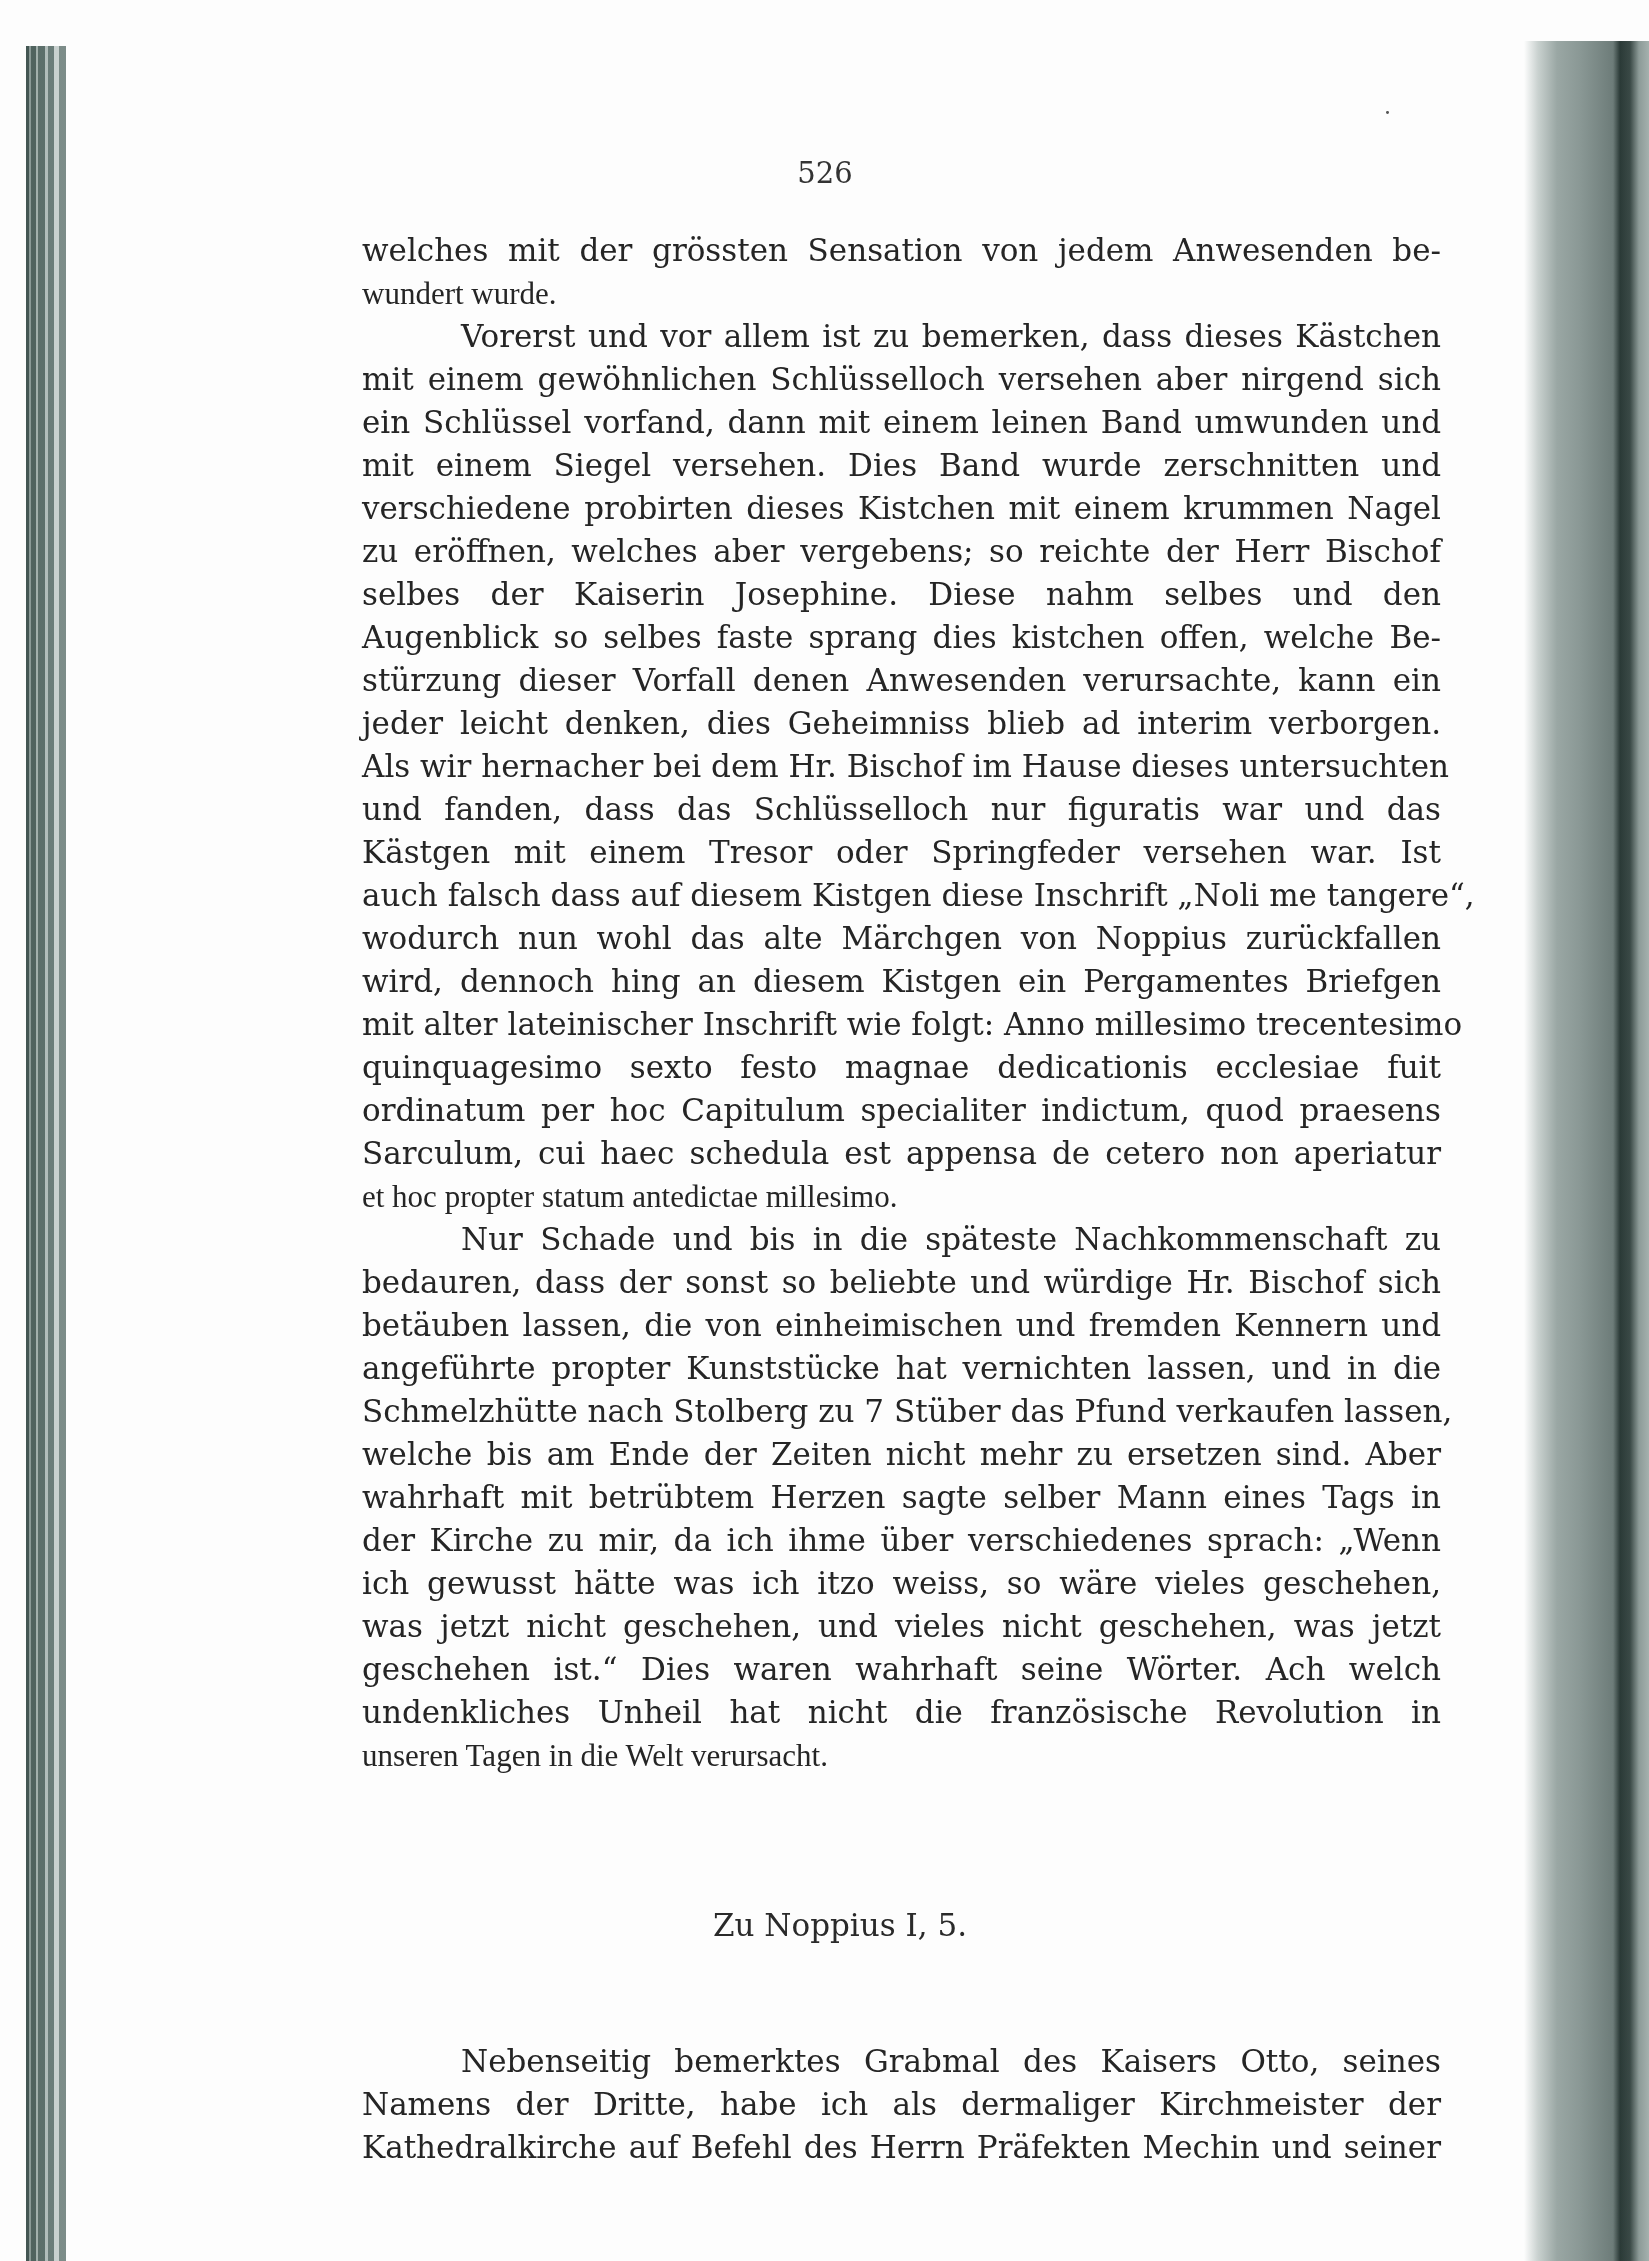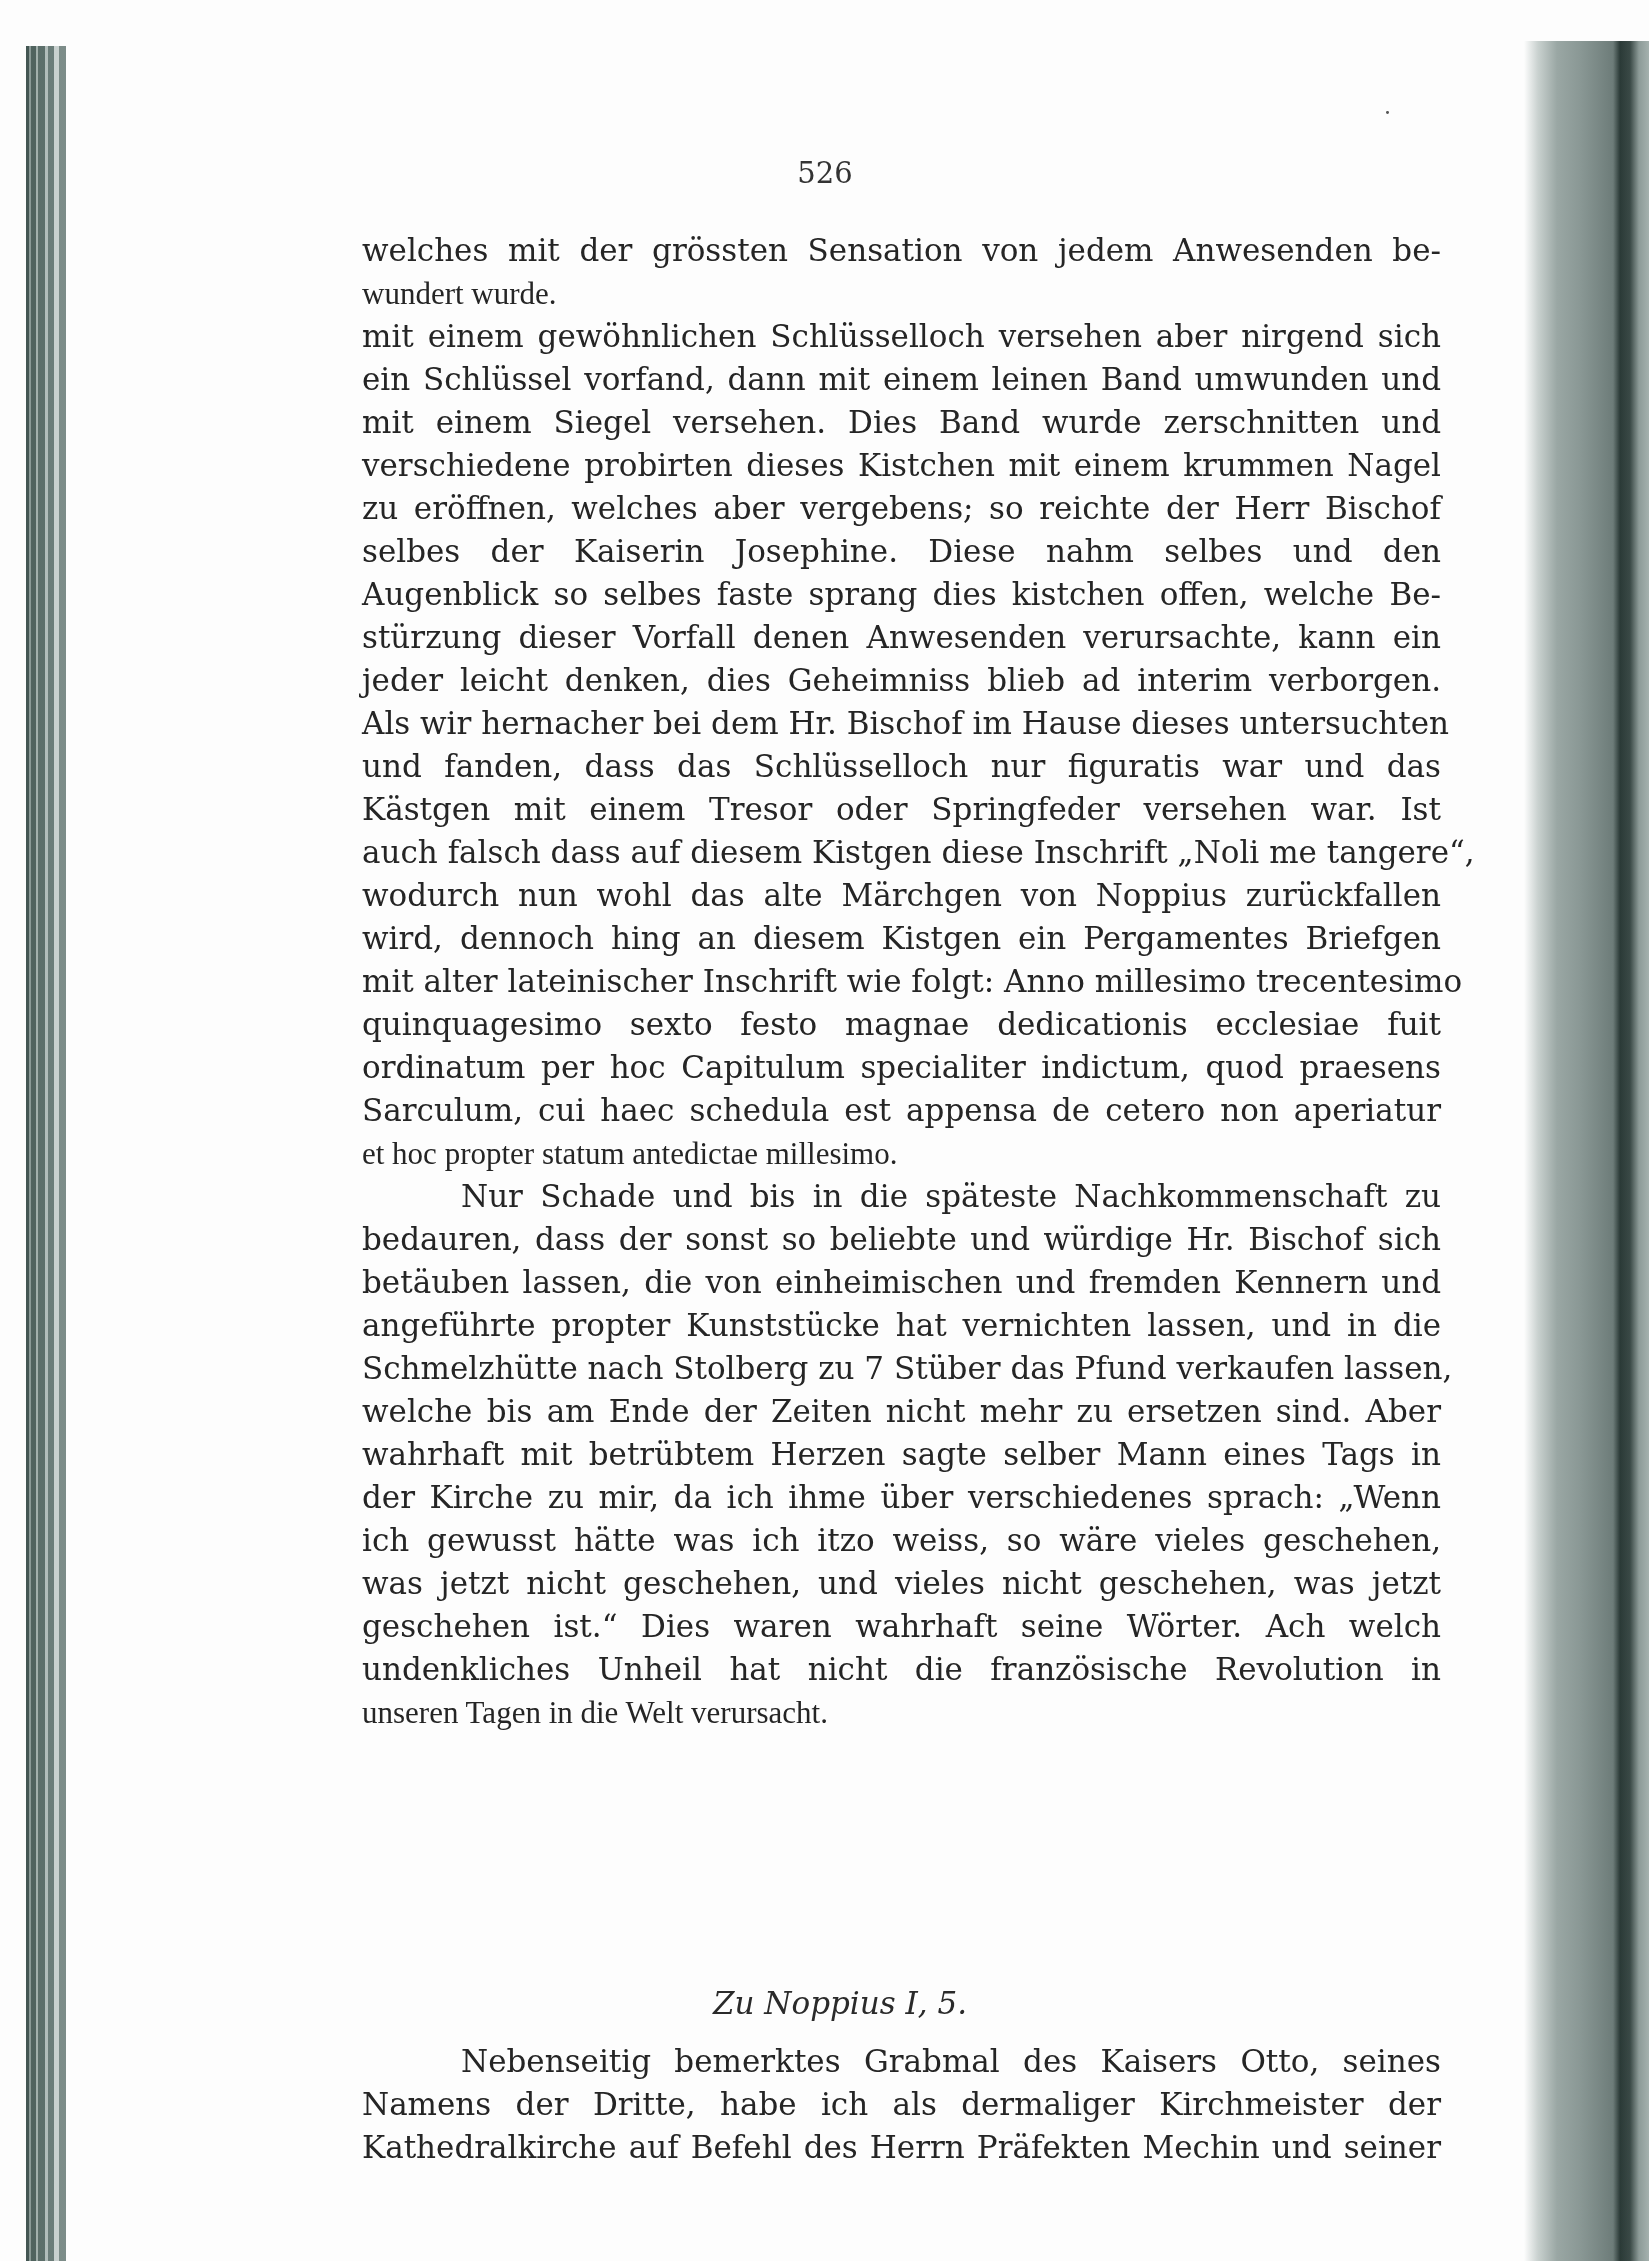--- a/index.html
+++ b/index.html
@@ -89,23 +89,22 @@
   .line.last {
     text-align-last: left;
     font-family: Liberation Serif, serif;
   }
   .line.indent {
     padding-left: 99px;
   }
   .section-heading {
     position: absolute;
     left: 713px;
-    top: 1985px;
+    top: 1907px;
     font-size: 31px;
-    font-style: italic;
     color: #2a2a2a;
     white-space: nowrap;
   }
   .text-block-2 {
     position: absolute;
     left: 362px;
     top: 2040px;
     width: 1079px;
   }
   .stray-dot {
@@ -124,20 +123,21 @@
   <div class="right-edge"></div>
   <div class="stray-dot" style="left:1386px; top:111px;"></div>
 
   <div class="page-number">526</div>
 
   <div class="text-block">
 
     <span class="line">welches mit der grössten Sensation von jedem Anwesenden be-</span>
     <span class="line last">wundert wurde.</span>
 
+    <span class="line indent">Vorerst und vor allem ist zu bemerken, dass dieses Kästchen</span>
     <span class="line">mit einem gewöhnlichen Schlüsselloch versehen aber nirgend sich</span>
     <span class="line">ein Schlüssel vorfand, dann mit einem leinen Band umwunden und</span>
     <span class="line">mit einem Siegel versehen.  Dies Band wurde zerschnitten und</span>
     <span class="line">verschiedene probirten dieses Kistchen mit einem krummen Nagel</span>
     <span class="line">zu eröffnen, welches aber vergebens; so reichte der Herr Bischof</span>
     <span class="line">selbes der Kaiserin Josephine.  Diese nahm selbes und den</span>
     <span class="line">Augenblick so selbes faste sprang dies kistchen offen, welche Be-</span>
     <span class="line">stürzung dieser Vorfall denen Anwesenden verursachte, kann ein</span>
     <span class="line">jeder leicht denken, dies Geheimniss blieb ad interim verborgen.</span>
     <span class="line">Als wir hernacher bei dem Hr. Bischof im Hause dieses untersuchten</span>

